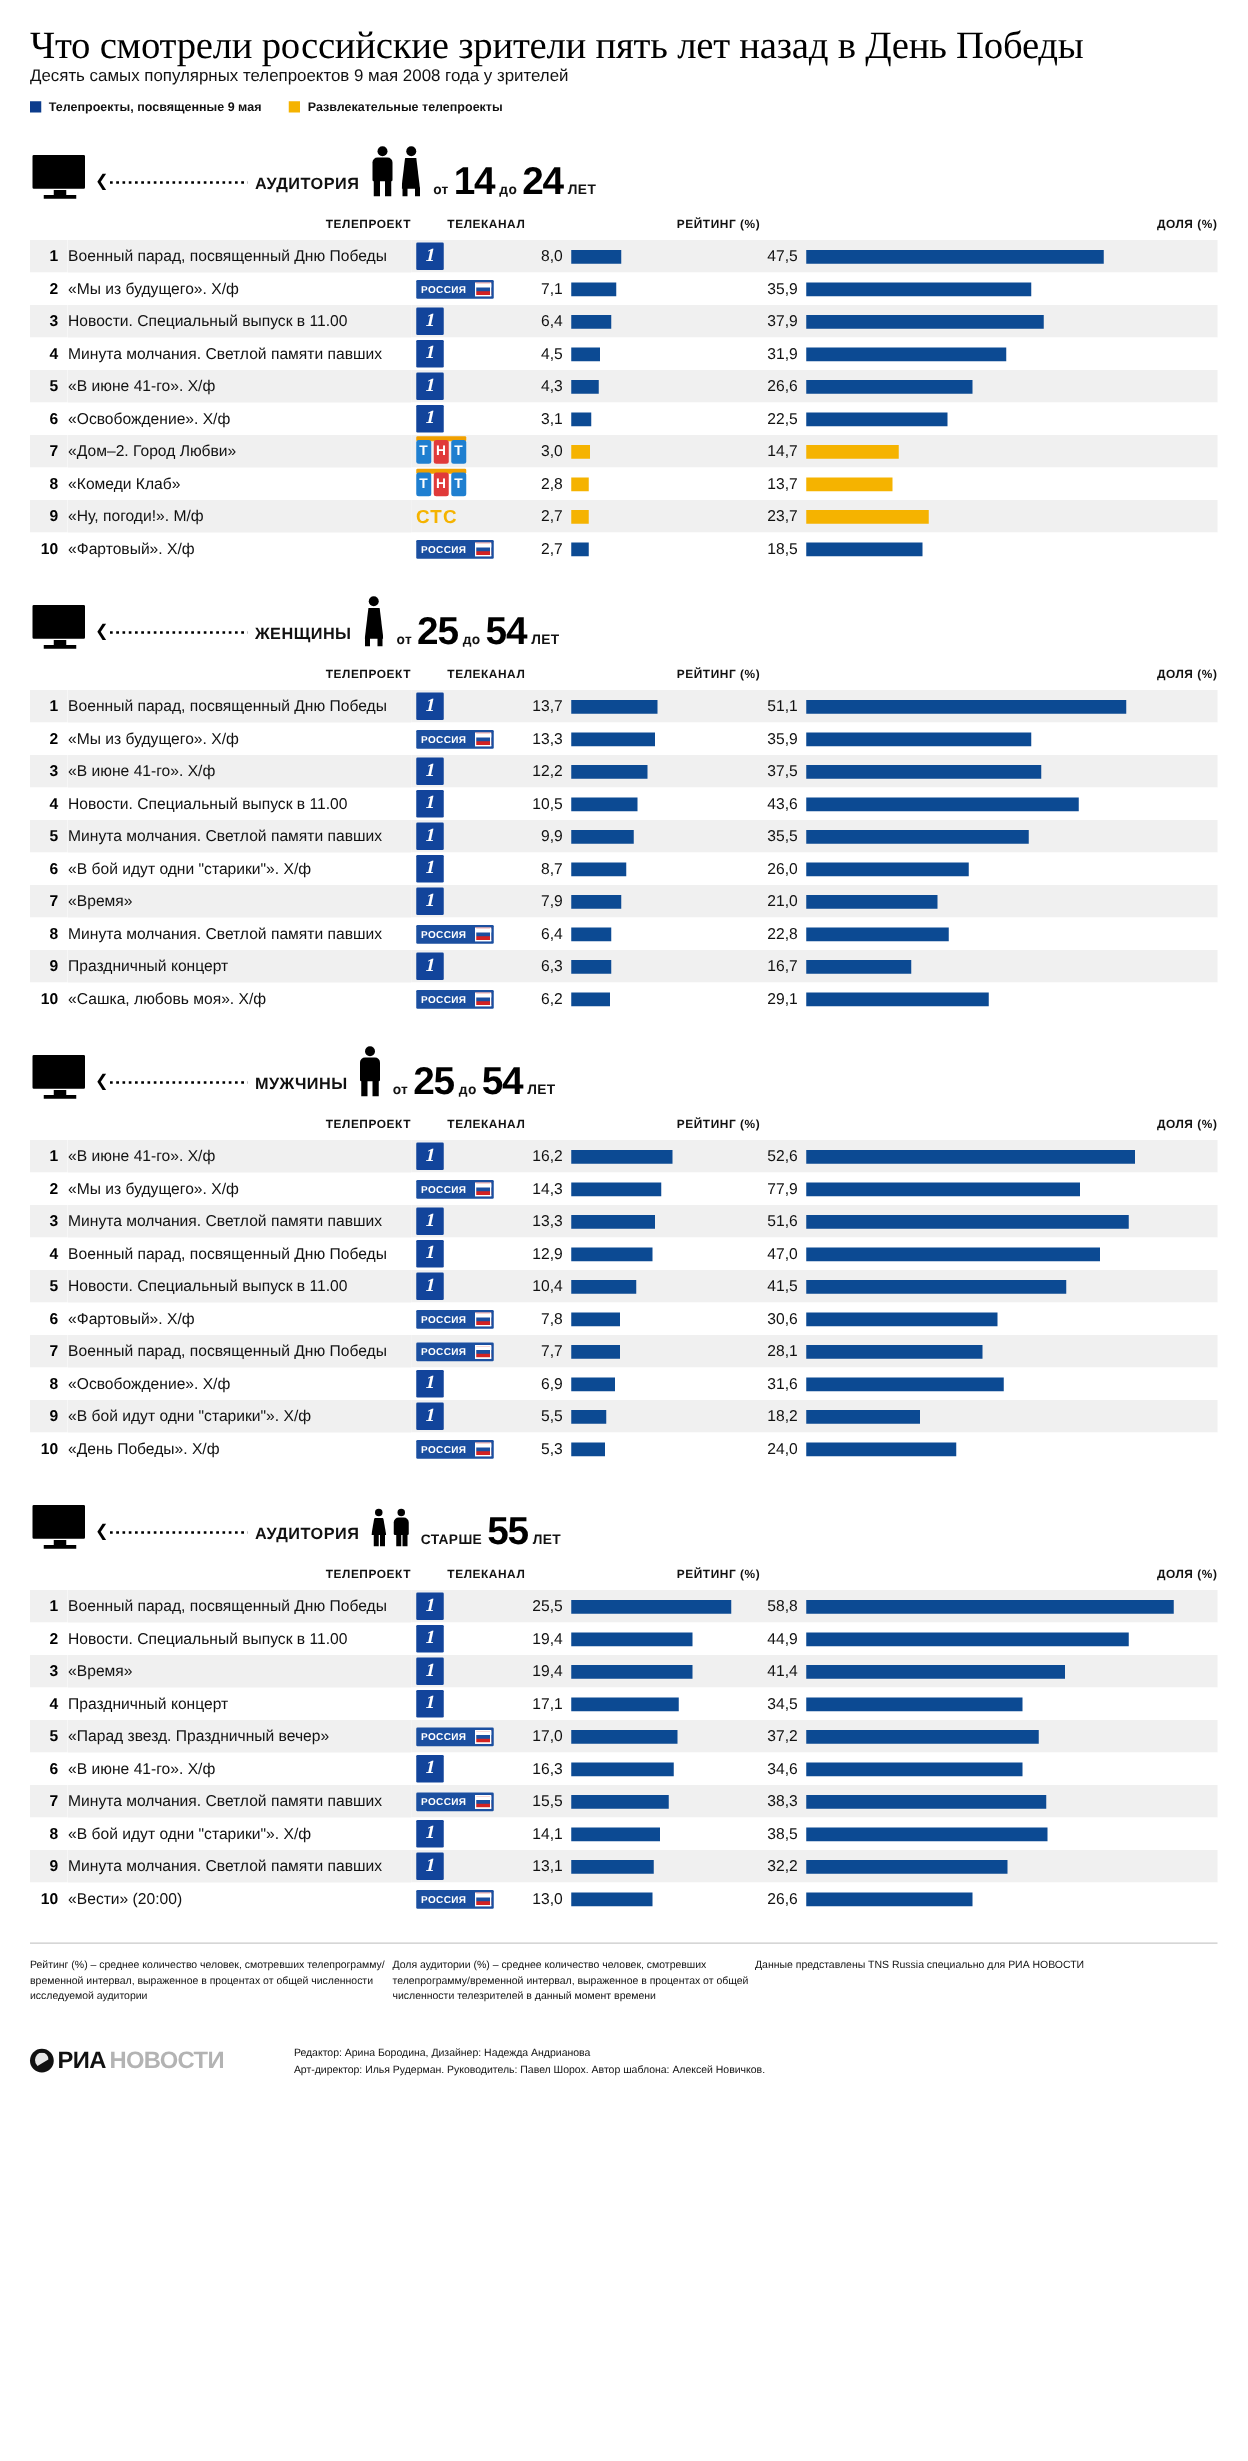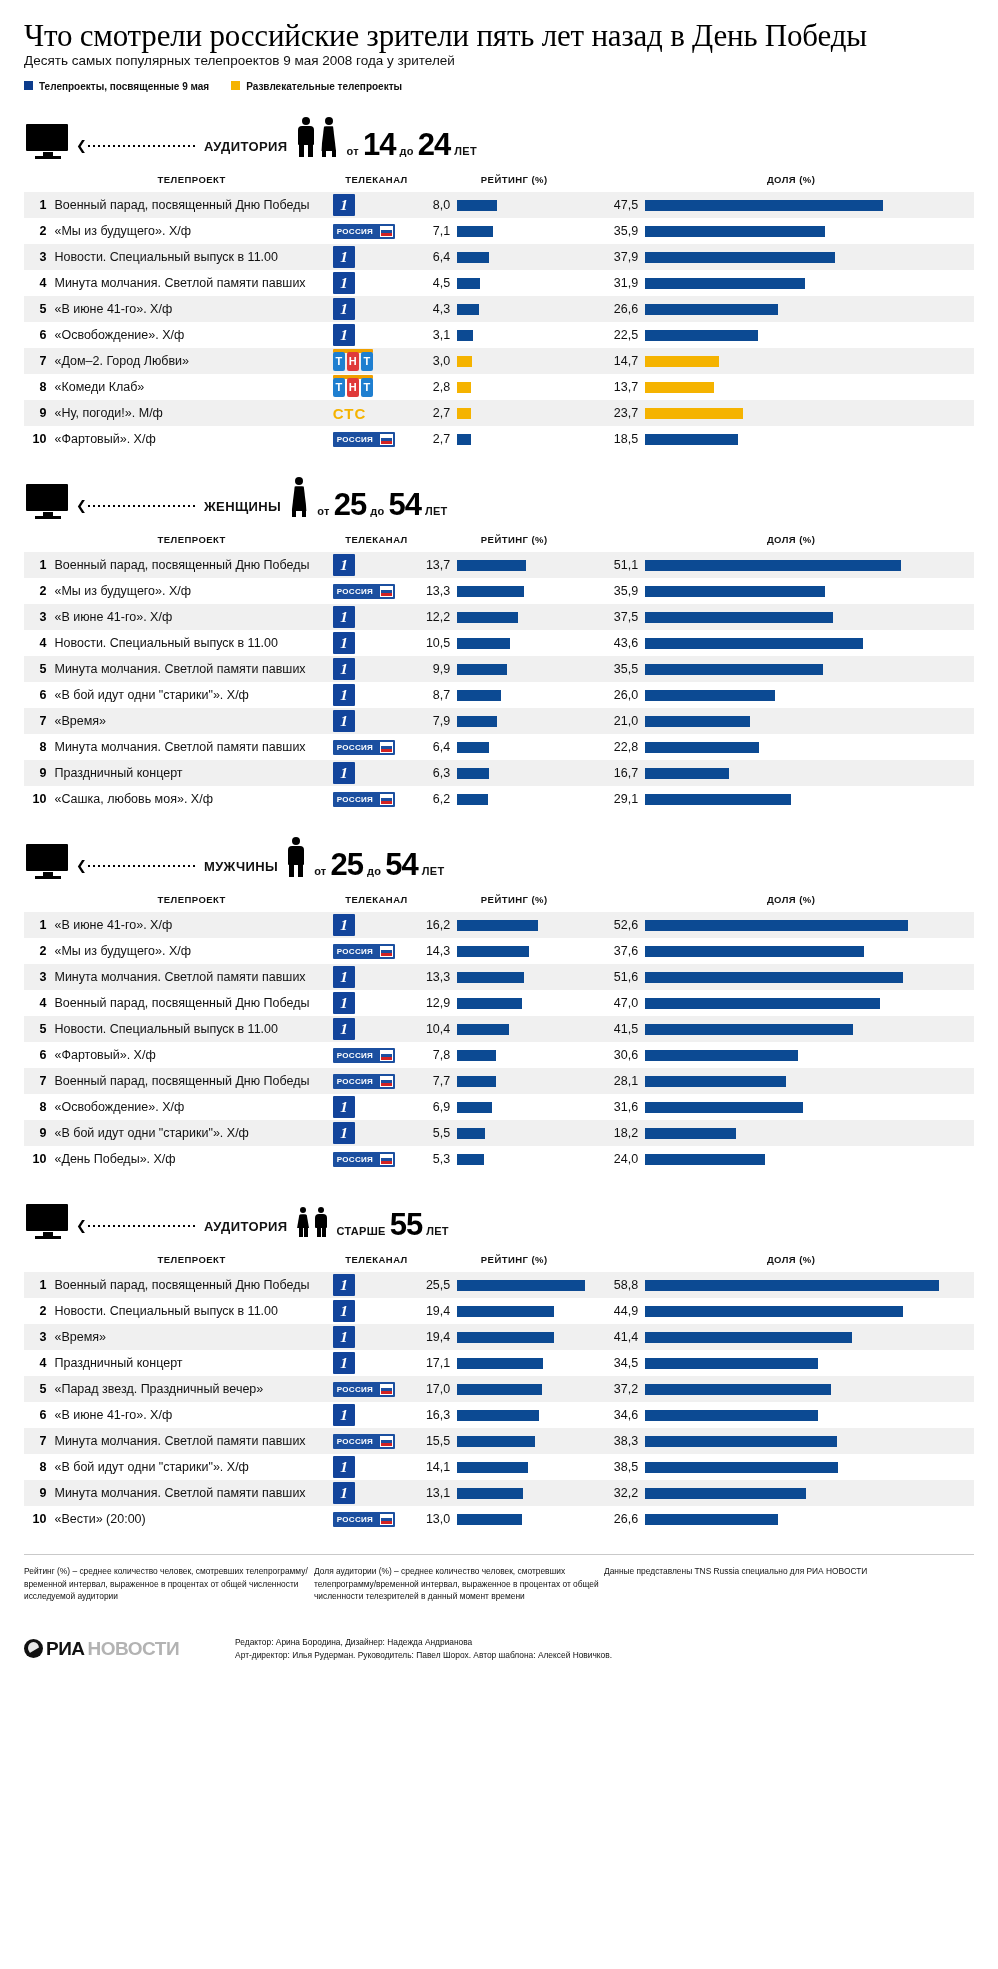--- a/index.html
+++ b/index.html
@@ -97,21 +97,21 @@
   .person.female .leg-l, .person.female .leg-r { top: 33px; height: 7px; width: 4px; }
   .person.small { width: 15px; height: 30px; }
   .person.small .head { width: 6px; height: 6px; }
   .person.small .body { top: 7px; width: 12px; height: 14px; }
   .person.small .leg-l, .person.small .leg-r { top: 20px; height: 10px; width: 4px; }
 
   
   table.tbl { width: 950px; border-collapse: collapse; margin-top: 10px; table-layout: fixed; }
   table.tbl th {
     font-size: 9.5px; font-weight: 700; letter-spacing: .45px;
-    color: #111; text-align: center; padding: 4px 0 7px 0; vertical-align: bottom;
+    color: #111; text-align: right; padding: 4px 0 7px 0; vertical-align: bottom;
   }
   table.tbl td { padding: 0; height: 26px; vertical-align: middle; }
   table.tbl tbody tr:nth-child(odd) { background: #f0f0f0; }
   table.tbl tbody tr:nth-child(even) { background: #ffffff; }
 
   .c-rank { width: 30px; text-align: right; padding-right: 8px !important;
             font-size: 12.5px; font-weight: 700; color: #000; }
   .c-name { width: 270px; font-size: 12.5px; color: #111; white-space: nowrap;
             overflow: hidden; text-overflow: ellipsis; }
   .c-chan { width: 90px; padding-left: 4px !important; }
@@ -720,21 +720,21 @@
                 </span>
               </td>
               <td class="c-rat">
                 <div class="valbar">
                   <span class="num">14,3</span>
                   <span class="bar" style="width: 71.5px;"></span>
                 </div>
               </td>
               <td class="c-share">
                 <div class="valbar">
-                  <span class="num">37,6</span>
+                  <span class="num">77,9</span>
                   <span class="bar" style="width: 218.5px;"></span>
                 </div>
               </td>
             </tr>
             <tr>
               <td class="c-rank">3</td>
               <td class="c-name">Минута молчания. Светлой памяти павших</td>
               <td class="c-chan"><span class="logo logo-1tv"></span></td>
               <td class="c-rat">
                 <div class="valbar">

